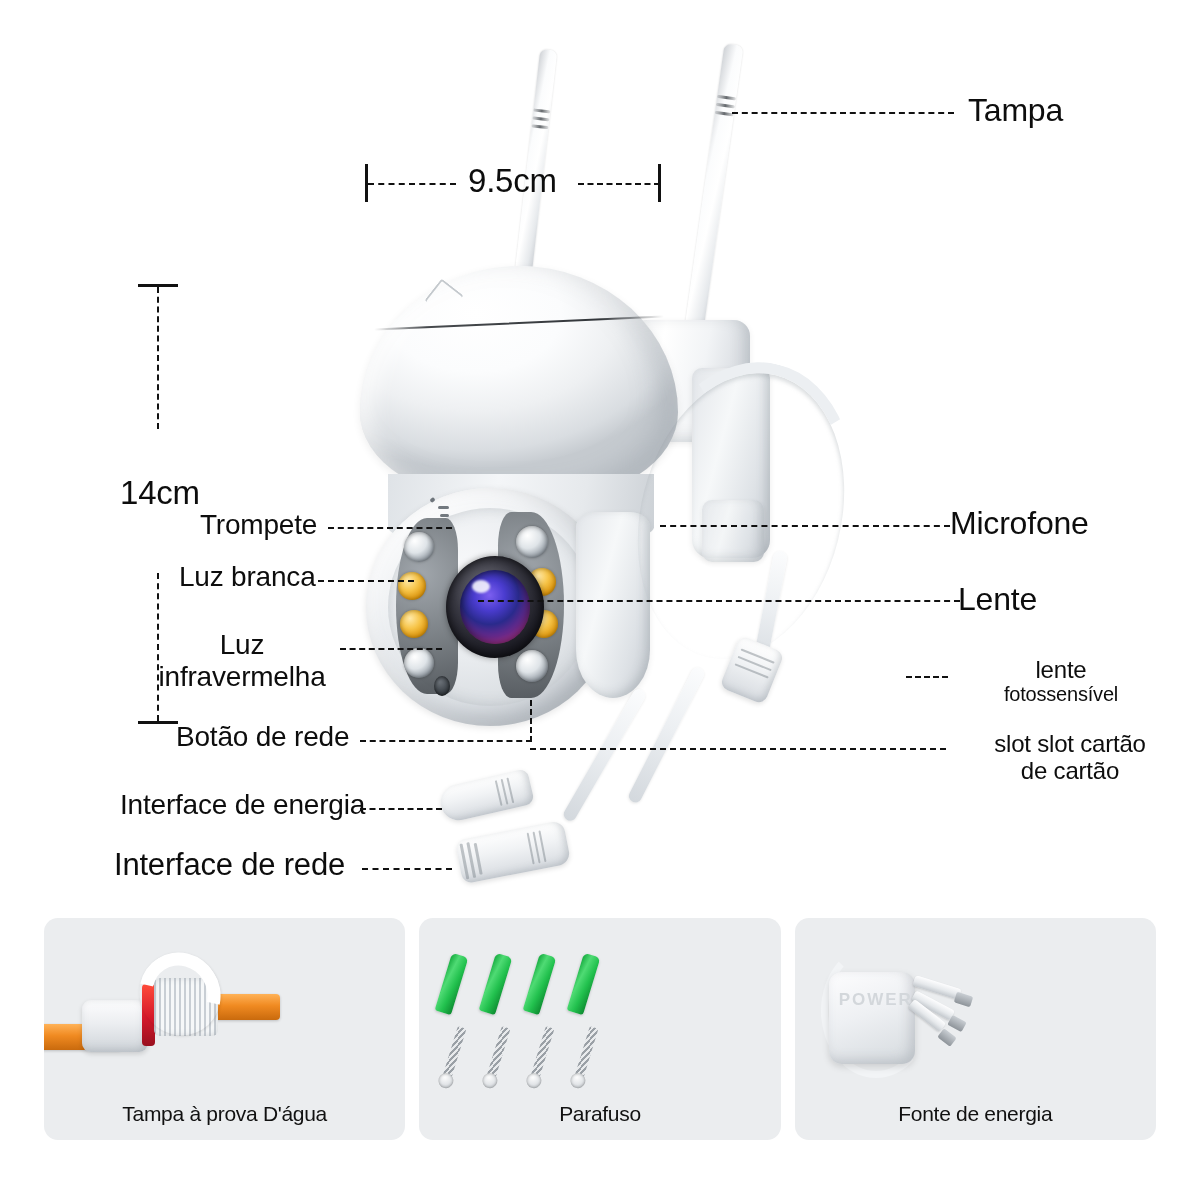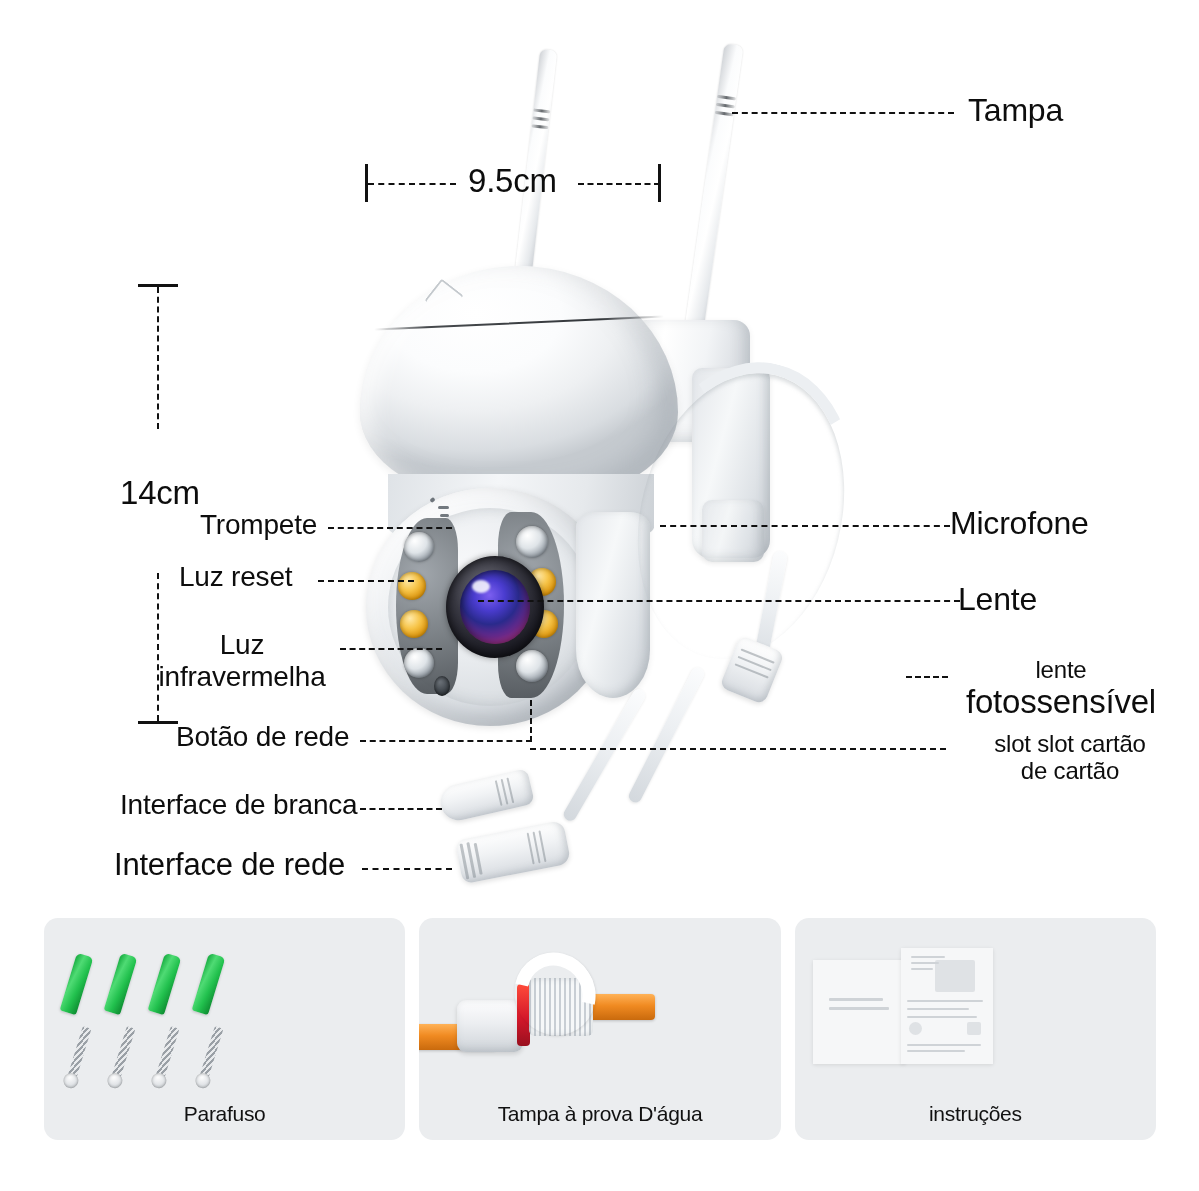--- a/index.html
+++ b/index.html
@@ -261,38 +261,38 @@
     <div class="lead" style="left:732px;top:112px;width:222px;"></div>
     <div class="lbl" style="left:968px;top:93px;font-size:32px;">Tampa</div>
   </div>
 
   <div>
     <div class="lbl" style="left:200px;top:510px;font-size:28px;">Trompete</div>
     <div class="lead" style="left:328px;top:527px;width:124px;"></div>
   </div>
 
   <div>
-    <div class="lbl" style="left:179px;top:562px;font-size:28px;">Luz reset</div>
+    <div class="lbl" style="left:179px;top:562px;font-size:28px;">Luz branca</div>
     <div class="lead" style="left:318px;top:580px;width:96px;"></div>
   </div>
 
   <div>
     <div class="lbl ctr" style="left:166px;top:630px;width:152px;font-size:28px;">Luz</div>
     <div class="lbl ctr" style="left:150px;top:662px;width:184px;font-size:28px;">infravermelha</div>
     <div class="lead" style="left:340px;top:648px;width:102px;"></div>
   </div>
 
   <div>
     <div class="lbl" style="left:176px;top:722px;font-size:28px;">Botão de rede</div>
     <div class="lead" style="left:360px;top:740px;width:172px;"></div>
     <div class="leadv" style="left:530px;top:700px;height:42px;"></div>
   </div>
 
   <div>
-    <div class="lbl" style="left:120px;top:790px;font-size:28px;">Interface de branca</div>
+    <div class="lbl" style="left:120px;top:790px;font-size:28px;">Interface de energia</div>
     <div class="lead" style="left:360px;top:808px;width:82px;"></div>
   </div>
 
   <div>
     <div class="lbl" style="left:114px;top:848px;font-size:31px;">Interface de rede</div>
     <div class="lead" style="left:362px;top:868px;width:90px;"></div>
   </div>
 
   <div>
     <div class="lead" style="left:660px;top:525px;width:290px;"></div>
@@ -300,30 +300,42 @@
   </div>
 
   <div>
     <div class="lead" style="left:478px;top:600px;width:482px;"></div>
     <div class="lbl" style="left:958px;top:582px;font-size:32px;">Lente</div>
   </div>
 
   <div>
     <div class="lead" style="left:906px;top:676px;width:42px;"></div>
     <div class="lbl ctr" style="left:966px;top:657px;width:190px;font-size:24px;">lente</div>
-    <div class="lbl ctr" style="left:966px;top:684px;width:190px;font-size:33px;">fotossensível</div>
+    <div class="lbl ctr" style="left:966px;top:684px;width:190px;font-size:20px;">fotossensível</div>
   </div>
 
   <div>
     <div class="lead" style="left:530px;top:748px;width:416px;"></div>
     <div class="lbl ctr" style="left:956px;top:731px;width:228px;font-size:24px;">slot slot cartão</div>
     <div class="lbl ctr" style="left:956px;top:758px;width:228px;font-size:24px;">de cartão</div>
   </div>
 
   <div id="cards">
+
+    <div class="card">
+      <div class="art">
+        <div class="ocable" style="left:-6px;top:106px;width:84px;"></div>
+        <div class="ocable" style="left:156px;top:76px;width:80px;"></div>
+        <div class="capbody" style="left:38px;top:82px;width:66px;height:52px;"></div>
+        <div class="redring" style="left:98px;top:66px;width:13px;height:62px;"></div>
+        <div class="capribs" style="left:110px;top:60px;width:64px;height:58px;"></div>
+        <div class="arrow" style="left:96px;top:34px;width:54px;height:58px;"></div>
+      </div>
+      <div class="cname">Tampa à prova D'água</div>
+    </div>
 
     <div class="card">
       <div class="art">
         <div class="plug" style="left:24px;top:36px;width:17px;height:60px;"></div>
         <div class="plug" style="left:68px;top:36px;width:17px;height:60px;"></div>
         <div class="plug" style="left:112px;top:36px;width:17px;height:60px;"></div>
         <div class="plug" style="left:156px;top:36px;width:17px;height:60px;"></div>
 
         <div class="screw" style="left:26px;top:108px;width:14px;height:66px;">
           <div class="screwshaft" style="left:3px;top:0;width:9px;height:52px;"></div>
@@ -340,47 +352,29 @@
         <div class="screw" style="left:158px;top:108px;width:14px;height:66px;">
           <div class="screwshaft" style="left:3px;top:0;width:9px;height:52px;"></div>
           <div class="screwhead" style="left:0;top:48px;width:15px;height:15px;"></div>
         </div>
       </div>
       <div class="cname">Parafuso</div>
     </div>
 
     <div class="card">
       <div class="art">
-        <div class="ocable" style="left:-6px;top:106px;width:84px;"></div>
-        <div class="ocable" style="left:156px;top:76px;width:80px;"></div>
-        <div class="capbody" style="left:38px;top:82px;width:66px;height:52px;"></div>
-        <div class="redring" style="left:98px;top:66px;width:13px;height:62px;"></div>
-        <div class="capribs" style="left:110px;top:60px;width:64px;height:58px;"></div>
-        <div class="arrow" style="left:96px;top:34px;width:54px;height:58px;"></div>
+        <div class="pcord" style="left:26px;top:26px;width:96px;height:120px;"></div>
+        <div class="psu" style="left:34px;top:54px;width:86px;height:92px;"></div>
+        <div class="psutxt" style="left:44px;top:72px;">POWER</div>
+        <div class="pin" style="left:118px;top:64px;width:48px;height:11px;transform:rotate(17deg);"></div>
+        <div class="pintip" style="left:160px;top:76px;width:17px;height:11px;transform:rotate(17deg);"></div>
+        <div class="pin" style="left:116px;top:82px;width:44px;height:11px;transform:rotate(28deg);"></div>
+        <div class="pintip" style="left:154px;top:100px;width:16px;height:11px;transform:rotate(28deg);"></div>
+        <div class="pin" style="left:112px;top:92px;width:40px;height:11px;transform:rotate(38deg);"></div>
+        <div class="pintip" style="left:144px;top:114px;width:16px;height:11px;transform:rotate(38deg);"></div>
       </div>
-      <div class="cname">Tampa à prova D'água</div>
-    </div>
-
-
-    <div class="card">
-      <div class="art">
-        <div class="paper" style="left:18px;top:42px;width:92px;height:104px;"></div>
-        <div class="paper" style="left:106px;top:30px;width:92px;height:116px;"></div>
-        <div class="tblock" style="left:140px;top:42px;width:40px;height:32px;"></div>
-        <div class="tline" style="left:116px;top:38px;width:34px;height:2px;"></div>
-        <div class="tline" style="left:116px;top:44px;width:28px;height:2px;"></div>
-        <div class="tline" style="left:116px;top:50px;width:22px;height:2px;"></div>
-        <div class="tline" style="left:112px;top:82px;width:76px;height:2px;"></div>
-        <div class="tline" style="left:112px;top:90px;width:62px;height:2px;"></div>
-        <div class="tline" style="left:112px;top:98px;width:70px;height:2px;"></div>
-        <div class="tline" style="left:112px;top:126px;width:74px;height:2px;"></div>
-        <div class="tline" style="left:112px;top:132px;width:58px;height:2px;"></div>
-        <div class="tline" style="left:34px;top:80px;width:54px;height:3px;"></div>
-        <div class="tline" style="left:34px;top:89px;width:60px;height:3px;"></div>
-        <div class="tblock" style="left:114px;top:104px;width:13px;height:13px;border-radius:50%;"></div>
-        <div class="tblock" style="left:172px;top:104px;width:14px;height:13px;"></div>
-      </div>
-      <div class="cname">instruções</div>
-    </div>
+      <div class="cname">Fonte de energia</div>
+    </div>
+
 
 
   </div>
 </div>
 
 </body></html>

